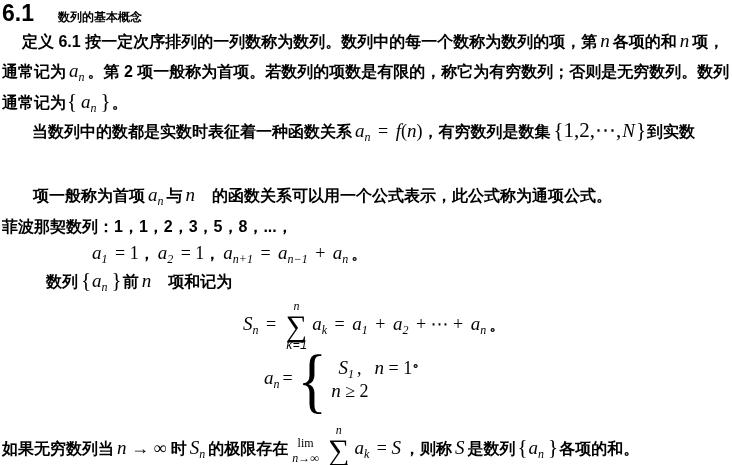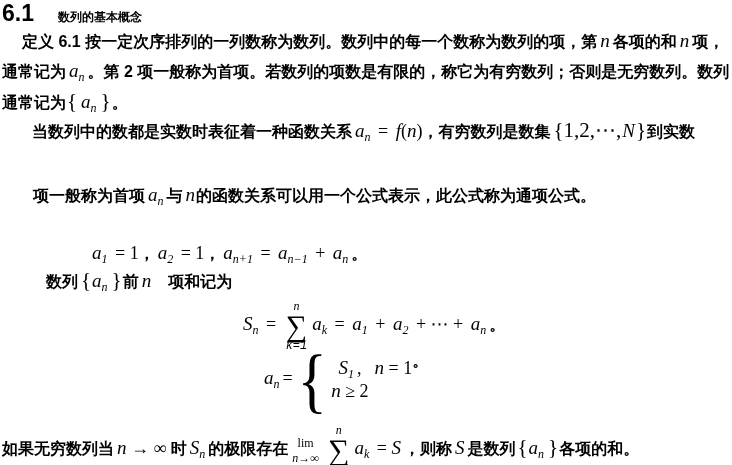--- a/index.html
+++ b/index.html
@@ -47,23 +47,26 @@
   <div class="line" style="top:90px;left:2px">
     <span class="cn">通常记为</span><span class="br">{</span><span class="m">a</span><sub class="ms">n</sub><span class="br">}</span><span class="cn">。</span>
   </div>
 
   <div class="line" style="top:119px;left:32px">
     <span class="cn">当数列中的数都是实数时表征着一种函数关系</span><span class="m">a</span><sub class="ms">n</sub><span class="mr"> = </span><span class="m">f</span><span class="mr">(</span><span class="m" style="margin-left:0">n</span><span class="mr">)</span><span class="cn">，有穷数列是数集</span><span class="br" style="margin-left:3px">{1,2,⋯,</span><span class="m" style="margin-left:0">N</span><span class="br">}</span><span class="cn">到实数</span>
   </div>
 
 
   <div class="line" style="top:184px;left:33px">
-    <span class="cn">项一般称为首项</span><span class="m">a</span><sub class="ms">n</sub><span class="cn">与</span><span class="m">n</span><span class="cn" style="margin-left:1px">的函数关系可以用一个公式表示，此公式称为通项公式。</span>
+    <span class="cn">项一般称为首项</span><span class="m">a</span><sub class="ms">n</sub><span class="cn">与</span><span class="m">n</span><span class="cn" style="margin-left:17px">的函数关系可以用一个公式表示，此公式称为通项公式。</span>
   </div>
 
+  <div class="line" style="top:216px;left:2px">
+    <span class="cn">菲波那契数列：1，1，2，3，5，8，...，</span>
+  </div>
 
   <div class="line" style="top:242px;left:92px">
     <span class="m" style="margin-left:0">a</span><sub class="ms">1</sub><span class="mr"> = 1</span><span class="cn">，</span><span class="m">a</span><sub class="ms">2</sub><span class="mr"> = 1</span><span class="cn">，</span><span class="m">a</span><sub class="ms">n+1</sub><span class="mr"> = </span><span class="m">a</span><sub class="ms">n−1</sub><span class="mr"> + </span><span class="m">a</span><sub class="ms">n</sub><span class="cn">。</span>
   </div>
 
   <div class="line" style="top:269px;left:46px">
     <span class="cn">数列</span><span class="br" style="margin-left:3px">{</span><span class="m" style="margin-left:0">a</span><sub class="ms">n</sub><span class="br">}</span><span class="cn">前</span><span class="m">n</span><span class="cn" style="margin-left:17px">项和记为</span>
   </div>
 
   <div class="line" style="top:300px;left:243px">

